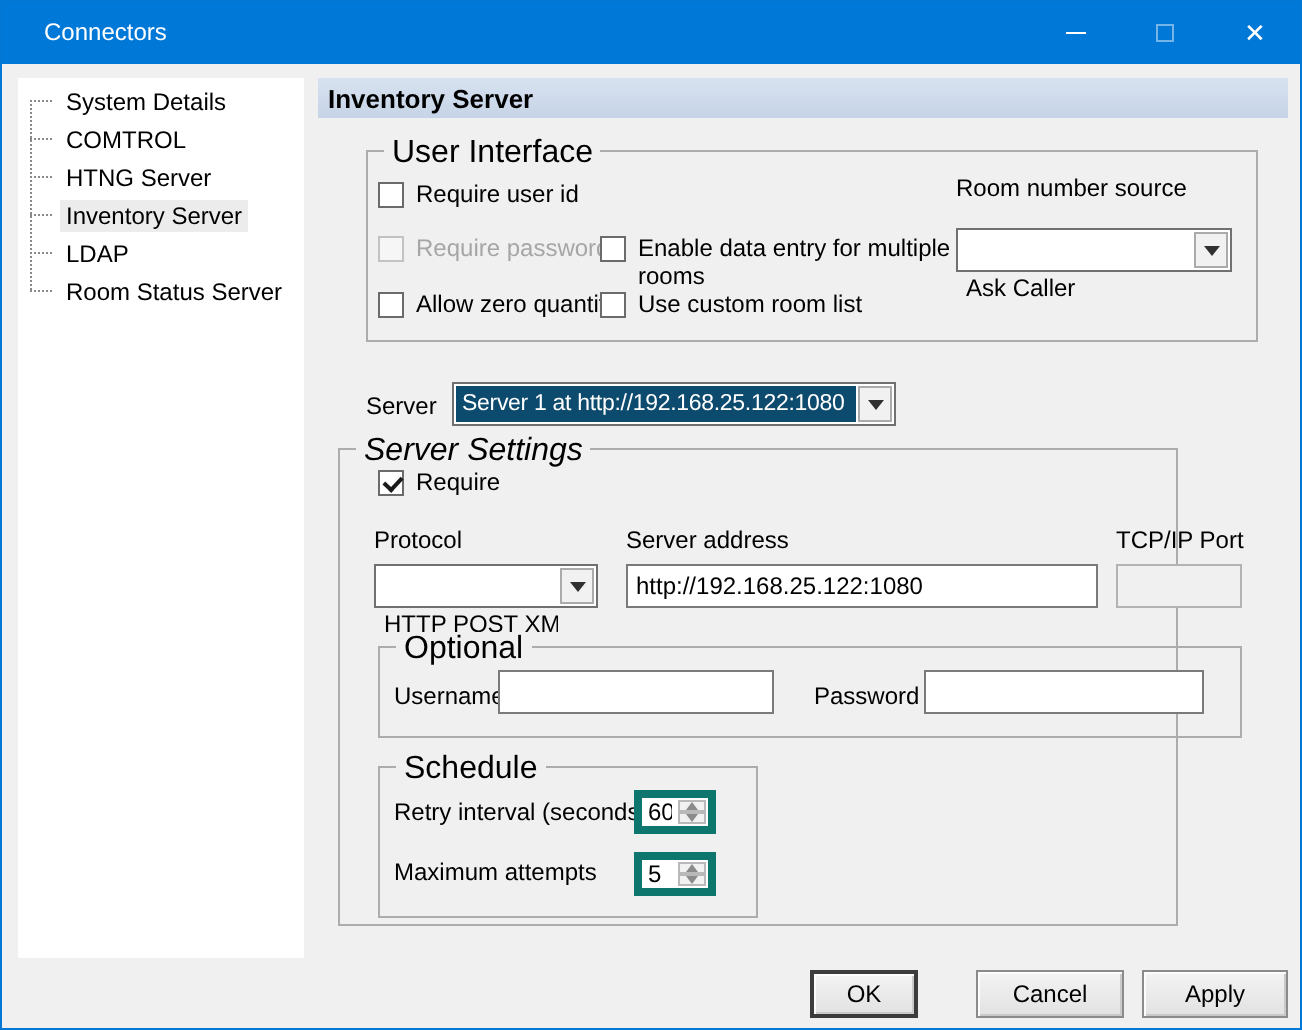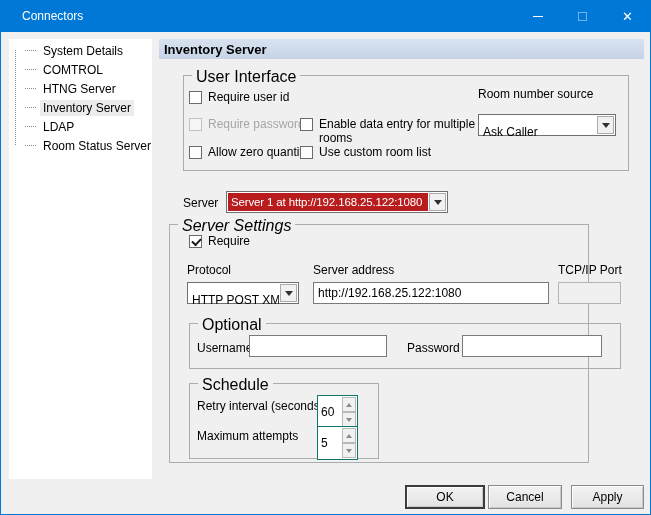--- a/index.html
+++ b/index.html
@@ -14,21 +14,21 @@
   .title { position:absolute; left:21px; top:8px; color:#fff; font-size:12px; }
   .winbtns { position:absolute; right:0; top:0; height:31px; display:flex; }
   .winbtn { width:45px; height:31px; display:flex; align-items:center; justify-content:center; }
   .glyph-min { width:10px; height:1px; background:#fff; }
   .glyph-max { width:9px; height:9px; border:1px solid rgba(255,255,255,.45); }
   .glyph-close { color:#fff; font-size:13px; line-height:1; }
 
   
   .tree { position:absolute; left:8px; top:38px; width:143px; height:440px; background:#fff; }
   .tree-vline { position:absolute; left:6px; top:11px; height:95px; border-left:1px dotted #8a8a8a; }
-  .tree-item { position:absolute; left:10px; width:100%; height:19px; display:flex; align-items:center; cursor:default; }
+  .tree-item { position:absolute; left:0; width:100%; height:19px; display:flex; align-items:center; cursor:default; }
   .tick { width:11px; margin-left:6px; margin-right:4px; border-top:1px dotted #8a8a8a; flex:none; }
   .tlabel { padding:1px 3px; white-space:nowrap; }
   .tree-item.selected .tlabel { background:#ececec; }
 
   
   .header-bar { position:absolute; left:158px; top:38px; width:485px; height:20px;
                 background:linear-gradient(to bottom,#d8e2f0,#c6d4e7);
                 display:flex; align-items:center; padding-left:5px;
                 font-weight:bold; font-size:13px; }
 
@@ -42,35 +42,35 @@
   .cb.checked::after { content:""; position:absolute; left:2px; top:2px; width:7px; height:4px;
                        border-left:2px solid #1a1a1a; border-bottom:2px solid #1a1a1a; transform:rotate(-47deg); }
   .cbrow.disabled { color:#a6a6a6; }
   .cbrow.disabled .cb { border-color:#c2c2c2; background:#f6f6f6; }
   .cblabel { line-height:1.15; }
 
   .lab { position:absolute; white-space:nowrap; }
 
   
   .combo { position:absolute; height:22px; background:#fff; border:1px solid #707070; display:flex; }
-  .combo .val { flex:1; display:flex; align-items:center; padding:17px 4px; white-space:nowrap; overflow:hidden; }
-  .combo.focused .val { background:#b91c1c; color:#fff; margin:1px; margin-right:0; padding:0 3px;
+  .combo .val { flex:1; display:flex; align-items:center; padding:17px 4px; white-space:nowrap; overflow:hidden;margin-top:12px; }
+  .combo.focused .val { background:#0c4a6e; color:#fff; margin:1px; margin-right:0; padding:0 3px;
                         font-size:11.5px; letter-spacing:-0.15px; }
   .combo .cbtn { width:17px; margin:1px; flex:none; background:#f1f1f1; border:1px solid #ababab;
                  display:flex; align-items:center; justify-content:center; }
   .arrow-down { width:0; height:0; border-left:4px solid transparent; border-right:4px solid transparent;
                 border-top:5px solid #303030; }
 
   
   .tinput { position:absolute; height:22px; border:1px solid #7a7a7a; background:#fff;
             font-family:inherit; font-size:12px; padding:0 4px; color:#000; outline:none; }
   .tinput.disabled { background:#f0f0f0; border-color:#b3b3b3; }
 
   
-  .spin { position:absolute; width:41px; height:34px; border:1px solid #0f766e; background:#fff; display:flex; }
+  .spin { position:absolute; width:41px; height:22px; border:4px solid #0f766e; background:#fff; display:flex;align-items:flex-end; }
   .spin input { flex:1; min-width:0; border:0; font-family:inherit; font-size:12px; padding:0 3px; outline:none; background:transparent; }
   .sbtns { width:15px; flex:none; display:flex; flex-direction:column; }
   .sbtn { flex:1; margin:1px 1px 0 0; background:#f1f1f1; border:1px solid #b9b9b9;
           display:flex; align-items:center; justify-content:center; }
   .sbtn:last-child { margin-top:0; margin-bottom:1px; }
   .sarrow-up { width:0; height:0; border-left:3px solid transparent; border-right:3px solid transparent; border-bottom:4px solid #8b8b8b; }
   .sarrow-down { width:0; height:0; border-left:3px solid transparent; border-right:3px solid transparent; border-top:4px solid #8b8b8b; }
 
   
   .btn { position:absolute; width:73px; height:24px; background:linear-gradient(to bottom,#f3f3f3,#e2e2e2);
@@ -223,17 +223,17 @@
     <span class="sbtns">
       <span class="sbtn">
           <span class="sarrow-up"></span>
         </span>
       <span class="sbtn">
           <span class="sarrow-down"></span>
         </span>
     </span>
   </div>
 
-  <button class="btn default" style="left:404px; top:484px; width:80px;">OK</button>
+  <button class="btn default" style="left:404px; top:484px; width:54px;">OK</button>
   <button class="btn" style="left:487px; top:484px; width:74px;">Cancel</button>
   <button class="btn" style="left:570px; top:484px;">Apply</button>
 
 </div>
 
 </body></html>

